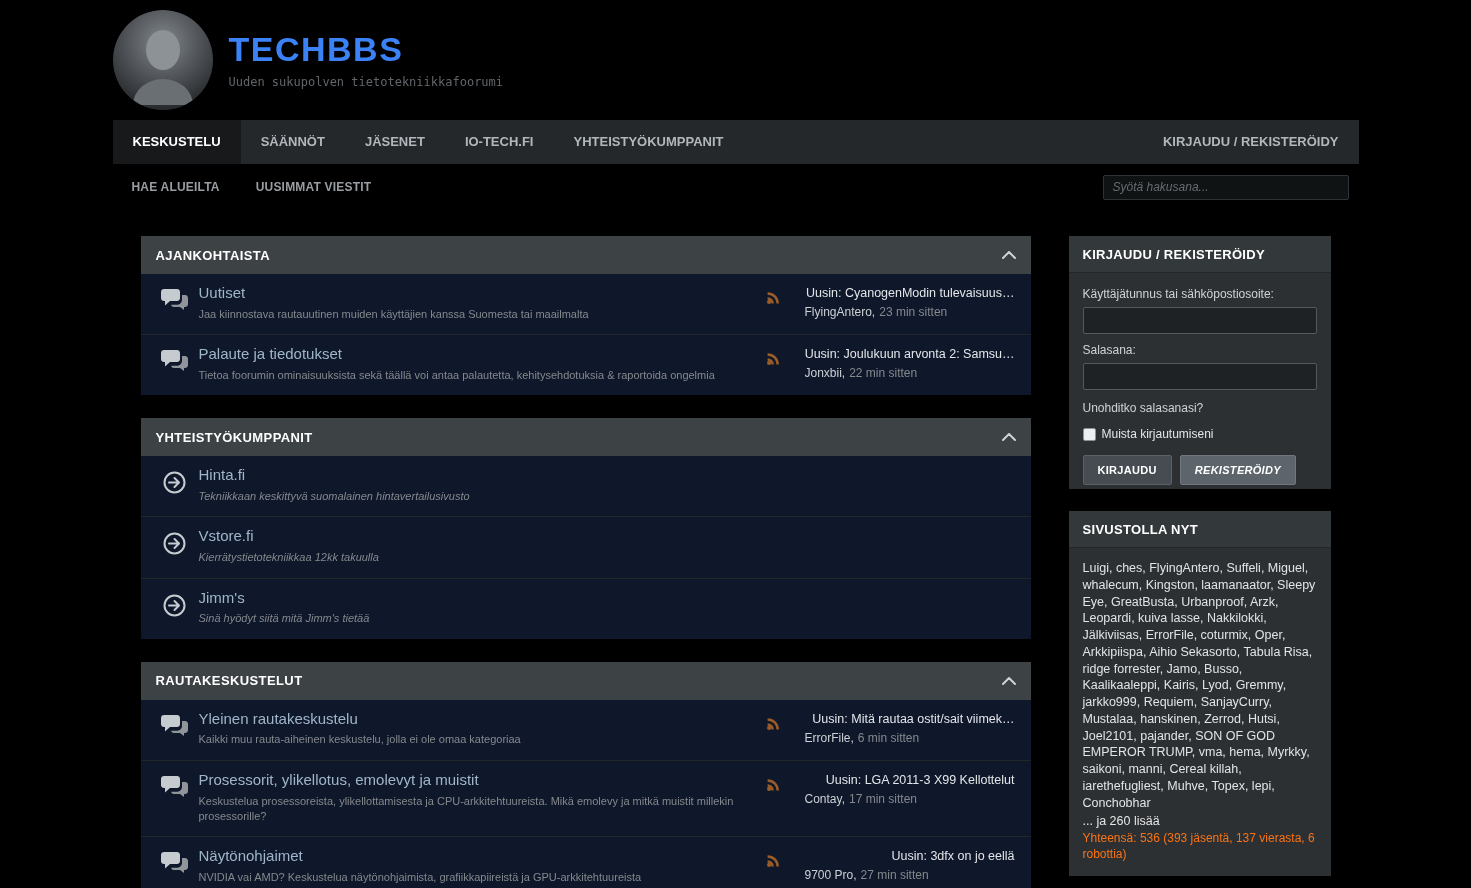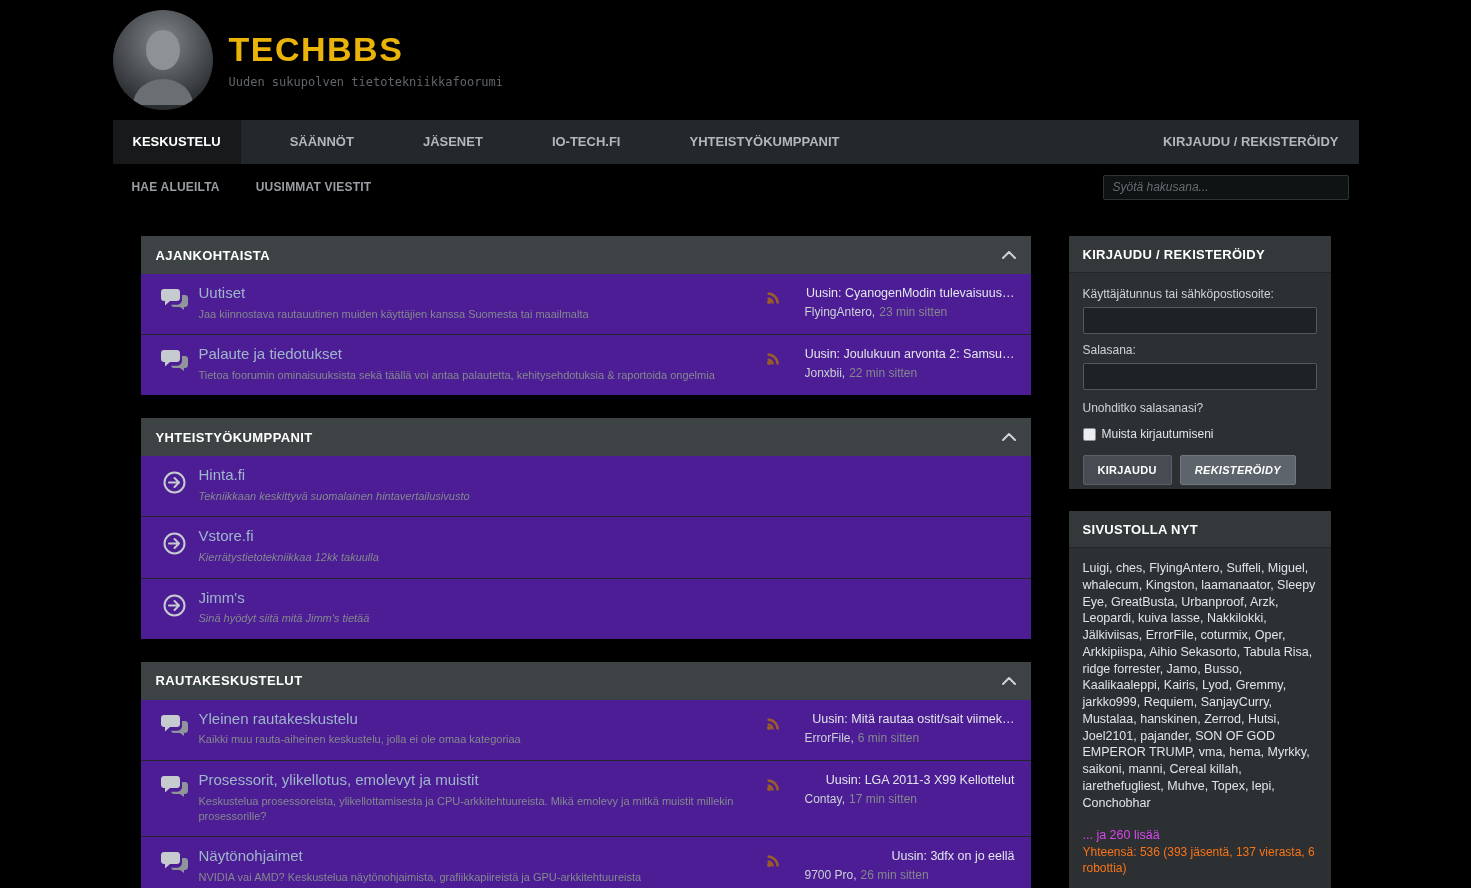--- a/index.html
+++ b/index.html
@@ -9,43 +9,43 @@
     background: #000;
     font-family: "Liberation Sans", "DejaVu Sans", sans-serif;
     color: #dfe3e6;
   }
   .page { width: 1246px; margin: 0 auto; }
 
   
   .site-header { display: flex; align-items: center; height: 120px; }
   .avatar { width: 100px; height: 100px; border-radius: 50%; overflow: hidden; flex: none; background: #26292c; cursor: pointer; }
   .titles { margin-left: 16px; }
-  .site-title { font-size: 34px; font-weight: bold; color: #eab308; letter-spacing: 1.5px; line-height: 1; }
+  .site-title { font-size: 34px; font-weight: bold; color: #3b82f6; letter-spacing: 1.5px; line-height: 1; }
   .site-subtitle { font-family: "DejaVu Sans Mono", monospace; font-size: 12px; color: #61666b; margin-top: 9px; }
 
   
   .main-nav { height: 44px; background: #24282b; display: flex; align-items: stretch; }
-  .nav-tabs { display: flex; gap: 29px; }
+  .nav-tabs { display: flex; }
   .nav-tab { padding: 0 20px; line-height: 44px; font-size: 13px; font-weight: bold; color: #b2b7bb; cursor: pointer; white-space: nowrap; }
   .nav-tab.active { background: #17191b; color: #fff; }
   .nav-right { margin-left: auto; line-height: 44px; padding: 0 20px; font-size: 13px; font-weight: bold; color: #b2b7bb; cursor: pointer; white-space: nowrap; }
 
   
   .subnav { height: 46px; display: flex; align-items: center; padding: 0 10px 0 19px; }
   .subnav-link { font-size: 12px; font-weight: bold; color: #999ea3; margin-right: 36px; cursor: pointer; letter-spacing: .2px; }
   .search-box { margin-left: auto; width: 246px; height: 25px; background: #101314; border: 1px solid #2e3337; border-radius: 2px; color: #737373; font-size: 12px; padding: 0 9px; outline: none; font-family: inherit; }
   .search-box::placeholder { color: #666c71; font-style: italic; }
 
   
   .main { display: flex; gap: 38px; padding: 26px 28px 0; align-items: flex-start; }
   .content { flex: 1; min-width: 0; }
   .sidebar { width: 262px; flex: none; }
 
   
-  .category { background: #4c1d95; margin-bottom: 23px; }
+  .category { background: #0f172a; margin-bottom: 23px; }
   .cat-header { height: 38px; background: #3d4245; display: flex; align-items: center; justify-content: space-between; padding: 0 15px; cursor: pointer; }
   .cat-title { font-size: 13px; font-weight: bold; color: #fff; letter-spacing: .4px; }
   .chevron { display: flex; align-items: center; cursor: pointer; }
   .forum-row { display: flex; align-items: flex-start; padding: 10px 16px 12px 10px; }
   .forum-row + .forum-row { border-top: 1px solid #232628; }
   .icon-cell { width: 48px; flex: none; display: flex; justify-content: center; padding-top: 5px; }
   .text-cell { flex: 1; min-width: 0; padding-right: 8px; }
   .forum-title { font-size: 15px; color: #9fb6ca; cursor: pointer; line-height: 1.25; }
   .forum-desc { font-size: 11px; color: #85898d; margin-top: 4px; line-height: 1.4; }
   .forum-desc.italic { font-style: italic; }
@@ -71,21 +71,21 @@
   .remember-row { display: flex; align-items: center; margin-top: 12px; gap: 6px; cursor: pointer; }
   .checkbox { appearance: none; -webkit-appearance: none; width: 13px; height: 13px; background: #eceef0; border: 1px solid #8d9298; border-radius: 2px; margin: 0; cursor: pointer; }
   .remember-label { font-size: 12px; color: #e3e6e9; }
   .btn-row { display: flex; gap: 8px; margin-top: 14px; }
   .btn { font-size: 11px; font-weight: bold; color: #fff; letter-spacing: .3px; padding: 8px 14px; border-radius: 2px; cursor: pointer; border: 1px solid transparent; font-family: inherit; }
   .btn-login { background: #464c51; border-color: #5a6167; }
   .btn-register { background: #5d646b; border-color: #70777e; font-style: italic; }
 
   .online-body { padding: 12px 14px 14px; font-size: 12.5px; line-height: 1.34; color: #e1e4e7; }
   .user-link { cursor: pointer; }
-  .more-line { color: #d946ef; margin-top: 16px; }
+  .more-line { color: #e5e5e5; margin-top: 2px; }
   .total-line { color: #f97316; font-size: 12px; margin-top: 0; line-height: 1.35; }
 </style>
 </head>
 <body>
 
 <div class="page">
 
   <header class="site-header">
     <div class="avatar">
       <svg viewBox="0 0 100 100" width="100" height="100">
@@ -368,21 +368,21 @@
           <path d="M0.6 8.5 a5 5 0 0 1 5 5" fill="none" stroke="#9a5c28" stroke-width="2.5"></path>
           <path d="M0.6 3.4 a10.1 10.1 0 0 1 10.1 10.1" fill="none" stroke="#9a5c28" stroke-width="2.5"></path>
         </svg>
       </span>
       <div class="latest-text">
         <div class="latest-line1">
           <span>Uusin:</span>
           <span class="thread">3dfx on jo eellä</span>
         </div>
         <div class="latest-line2">
-          <span class="latest-author">9700 Pro,</span><span class="latest-time">26 min sitten</span>
+          <span class="latest-author">9700 Pro,</span><span class="latest-time">27 min sitten</span>
         </div>
       </div>
     </div>
   </div>
 </div>
   </section>
 </div>
 
     <aside class="sidebar">
       <section class="panel">

